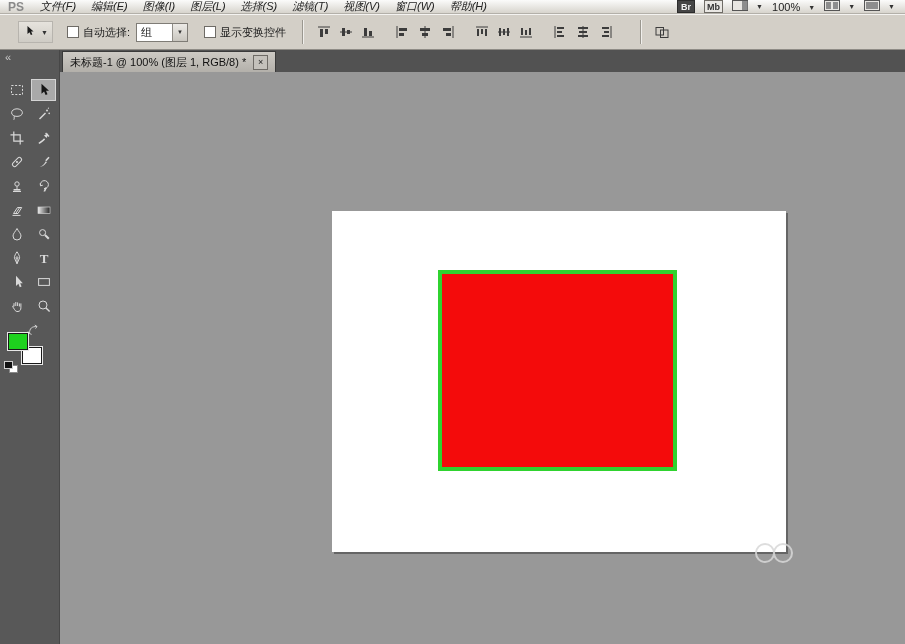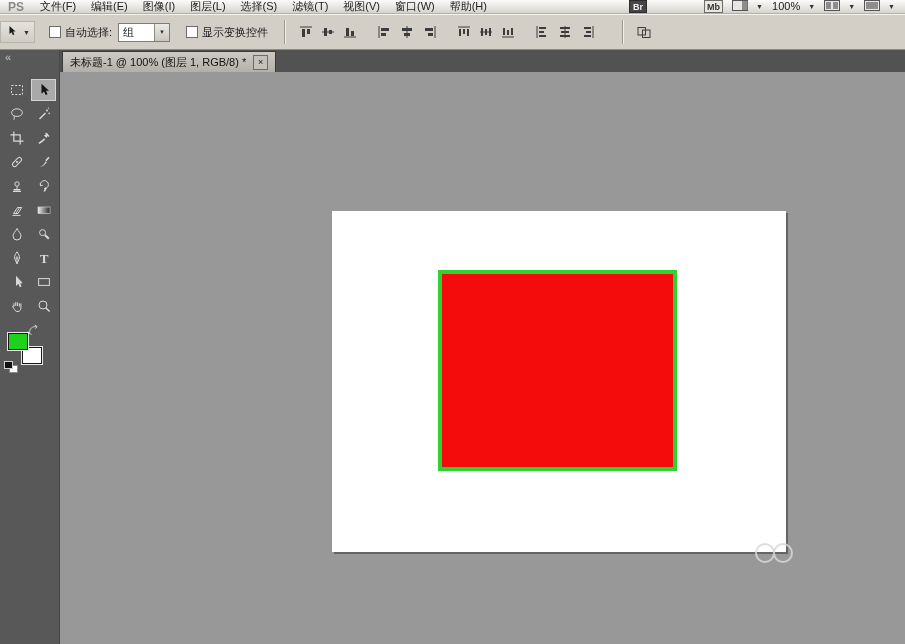--- a/index.html
+++ b/index.html
@@ -2,30 +2,30 @@
 <html><head>
 <meta charset="utf-8">
 <style>
   html,body{margin:0;padding:0;}
   body{width:905px;height:644px;overflow:hidden;font-family:"Liberation Sans",sans-serif;background:#989898;position:relative;}
   #app{position:absolute;left:0;top:0;width:905px;height:644px;}
 
   
   #menubar{position:absolute;left:0;top:0;width:100%;height:14px;background:linear-gradient(#fbfbfa,#d7d4cd);border-bottom:1px solid #b3b0a9;display:flex;align-items:center;font-size:11px;color:#222;box-sizing:border-box;}
   .ps-logo{color:#8a8a8a;font-weight:bold;font-size:12px;margin:0 16px 0 8px;}
-  .menu-item{margin-right:15px;white-space:nowrap;cursor:default;}
-  .mb-right{margin-left:auto;display:flex;align-items:flex-start;gap:9px;margin-right:10px;}
+  .menu-item{margin-right:15px;white-space:nowrap;cursor:default;font-style:italic;}
+  .mb-right{margin-left:auto;display:flex;align-items:flex-end;gap:9px;margin-right:10px;}
   .mini-btn{height:13px;min-width:18px;display:flex;align-items:center;justify-content:center;font-size:9px;font-weight:bold;border:1px solid #6f6c66;box-sizing:border-box;padding:0 2px;}
   .mini-btn.dark{background:#454545;color:#f2f2f2;border-color:#2c2c2c;}
-  .mini-btn.light{background:#e9e7e3;color:#333;margin-left:48px;}
+  .mini-btn.light{background:#e9e7e3;color:#333;}
   .dd{font-size:7px;color:#333;margin-left:2px;}
   .icon-btn{display:flex;align-items:center;gap:6px;}
 
   
-  #optionsbar{position:absolute;left:0;top:14px;width:100%;height:36px;background:#d3cfc7;border-top:1px solid #f4f3f1;border-bottom:1px solid #8f8c86;box-sizing:border-box;display:flex;align-items:center;padding-left:0;font-size:11px;color:#1a1a1a;}
+  #optionsbar{position:absolute;left:0;top:14px;width:100%;height:36px;background:#d3cfc7;border-top:1px solid #f4f3f1;border-bottom:1px solid #8f8c86;box-sizing:border-box;display:flex;align-items:center;padding-left:18px;font-size:11px;color:#1a1a1a;}
   .tool-preset{display:flex;align-items:center;gap:3px;padding:2px 4px;margin-right:14px;border:1px solid #b7b4ae;background:linear-gradient(#e6e3dd,#cfccc5);}
   .cb{width:12px;height:12px;background:#fff;border:1px solid #6e6b66;box-sizing:border-box;margin-right:4px;flex:none;}
   .ob-label{margin-right:6px;white-space:nowrap;}
   .combo{width:52px;height:19px;background:#fff;border:1px solid #7f7c76;box-sizing:border-box;display:flex;align-items:center;margin-right:16px;}
   .combo-val{flex:1;padding-left:4px;font-size:11px;}
   .combo-btn{width:14px;height:100%;background:linear-gradient(#eceae6,#c9c6bf);border-left:1px solid #8f8c86;display:flex;align-items:center;justify-content:center;font-size:6px;color:#333;}
   .sep{width:0;height:24px;border-left:1px solid #9a978f;border-right:1px solid #f0efec;margin:0 10px;}
   .icon-group{display:flex;gap:3px;margin-right:16px;}
   .obtn{width:19px;height:17px;display:flex;align-items:center;justify-content:center;}
   .obtn svg{display:block;}

